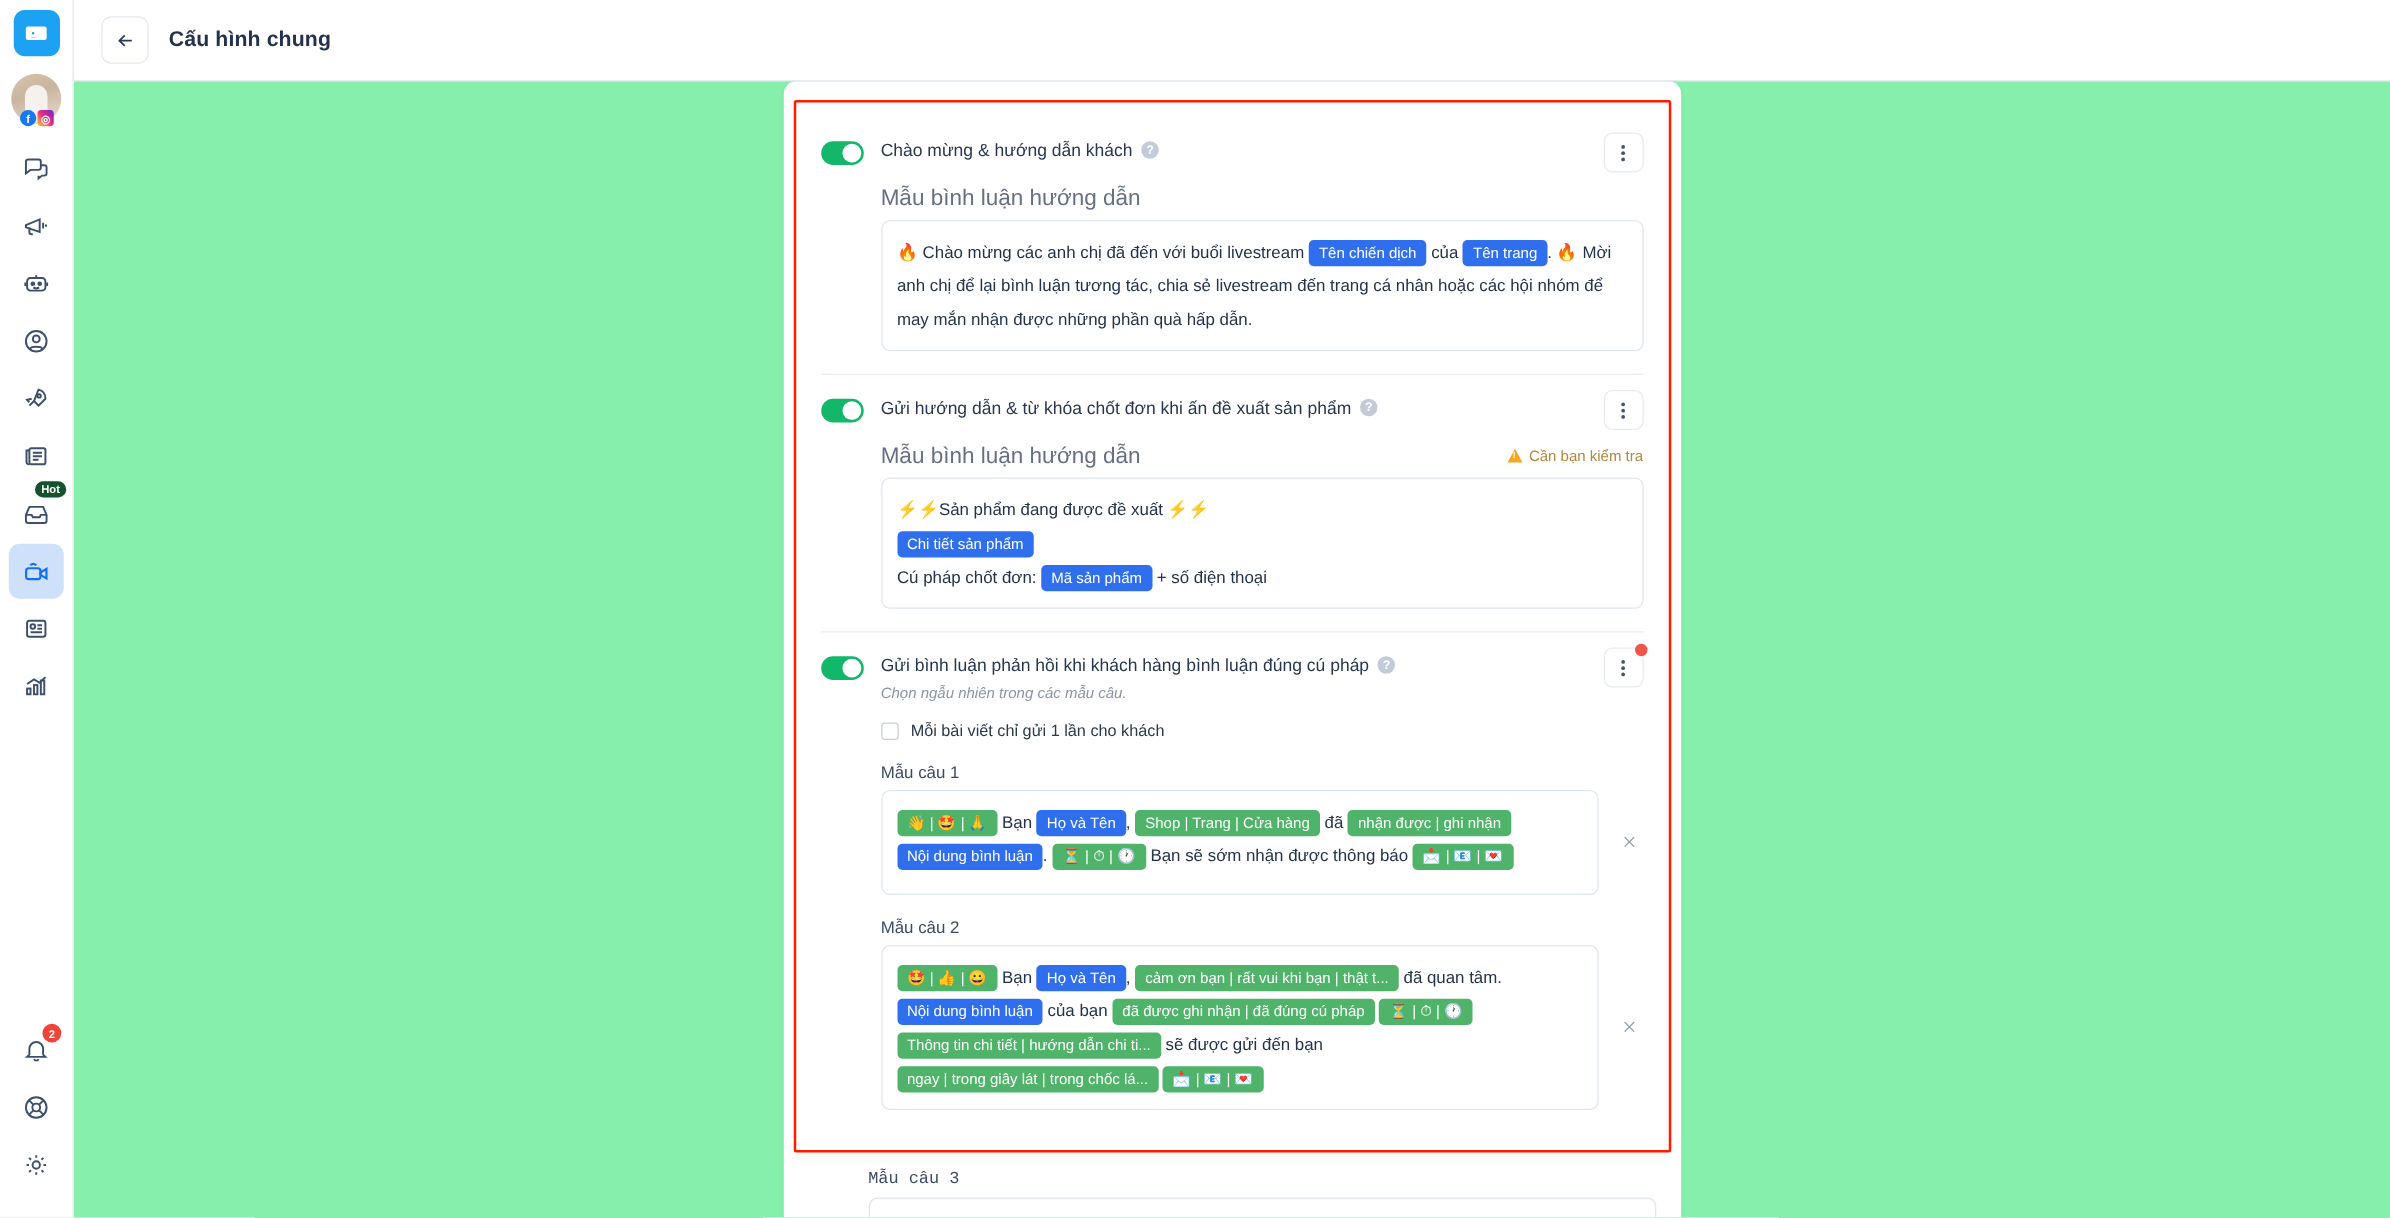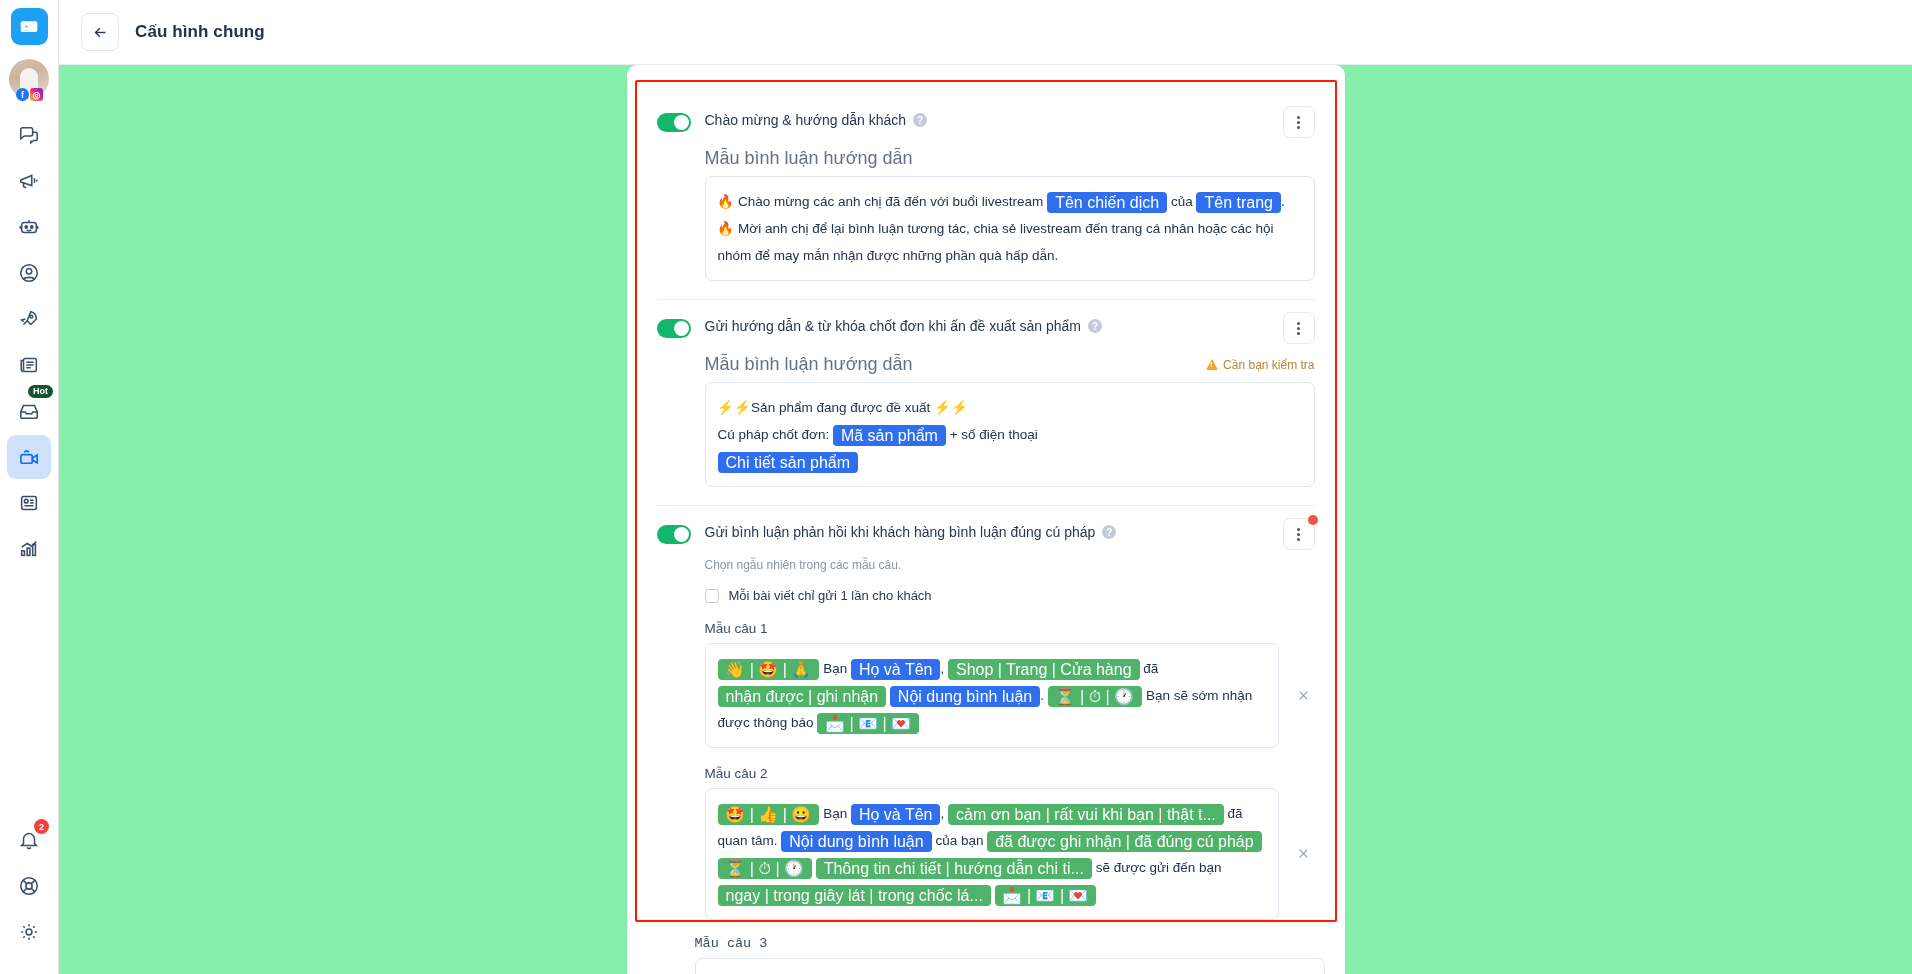--- a/index.html
+++ b/index.html
@@ -101,21 +101,21 @@
   .row-toggle { display:flex; align-items:flex-start; gap: 14px; padding-top: 18px; position:relative; }
   .switch {
     width: 34px; height: 19px; border-radius: 11px; background:#12b76a;
     position: relative; flex: 0 0 auto; margin-top:1px;
   }
   .switch::after {
     content:""; position:absolute; right:2px; top:2px;
     width:15px; height:15px; border-radius:50%; background:#fff;
   }
   .row-label { font-size: 14px; color:#283650; display:flex; align-items:center; gap:7px; }
-  .row-sub { font-size: 12px; color:#8a94a6; margin-top: 18px; }
+  .row-sub { font-size: 12px; color:#8a94a6; margin-top: 7px; font-style: italic; }
   .qmark {
     width:14px; height:14px; border-radius:50%; background:#c3cbd8; color:#fff;
     font-size:10px; display:inline-flex; align-items:center; justify-content:center;
     font-weight:bold;
   }
   .kebab {
     position:absolute; right:0; top:12px;
     width:32px; height:32px; border-radius:7px; border:1px solid #e6ebf2; background:#fff;
     display:flex; align-items:center; justify-content:center; gap:2px; flex-direction:column;
   }
@@ -137,21 +137,21 @@
   .tplbox {
     margin-left: 48px; margin-top: 7px;
     border: 1px solid #dfe6ee; border-radius: 7px;
     background: #fff; padding: 11px 12px; font-size: 13.5px; line-height: 2.0;
     color:#24324d;
   }
   .tplbox.h1 { min-height: 88px; }
   .tplbox.h2 { min-height: 100px; }
   .tplbox.h3 { min-height: 84px; }
 
-  .tag { display:inline-block; border-radius:4px; padding: 2px 8px; font-size:16px;
+  .tag { display:inline-block; border-radius:4px; padding: 2px 8px; font-size:12px;
          color:#fff; line-height:17px; vertical-align: middle; }
   .tag.blue { background:#2f6fed; }
   .tag.green { background:#4fb36a; }
 
   .cb-row { display:flex; align-items:center; gap:10px; margin-top: 16px; padding-left: 48px; }
   .cbox { width:14px; height:14px; border:1.5px solid #c6cedb; border-radius:3px; background:#fff; }
   .cb-text { font-size: 13px; color:#2a3850; }
 
   .mau-label { font-size: 13.5px; color:#3b4a66; margin-top: 18px; padding-left: 48px; }
   .mau-wrap { display:flex; align-items:center; gap: 14px; padding-right: 0; }
@@ -354,22 +354,22 @@
             <div class="field-label-row">
               <span class="field-label">Mẫu bình luận hướng dẫn</span>
               <span class="warn">
                 <span class="warn-tri"></span>
                 <span>Cần bạn kiểm tra</span>
               </span>
             </div>
 
             <div class="tplbox h2">
               <div>⚡⚡Sản phẩm đang được đề xuất ⚡⚡</div>
+              <div><span class="tag blue">Chi tiết sản phẩm</span></div>
               <div><span>Cú pháp chốt đơn: </span><span class="tag blue">Mã sản phẩm</span><span> + số điện thoại</span></div>
-              <div><span class="tag blue">Chi tiết sản phẩm</span></div>
             </div>
           </div>
 
           <div class="divider"></div>
 
           <div class="block">
             <div class="row-toggle">
               <div class="switch"></div>
               <div>
                 <div class="row-label">

